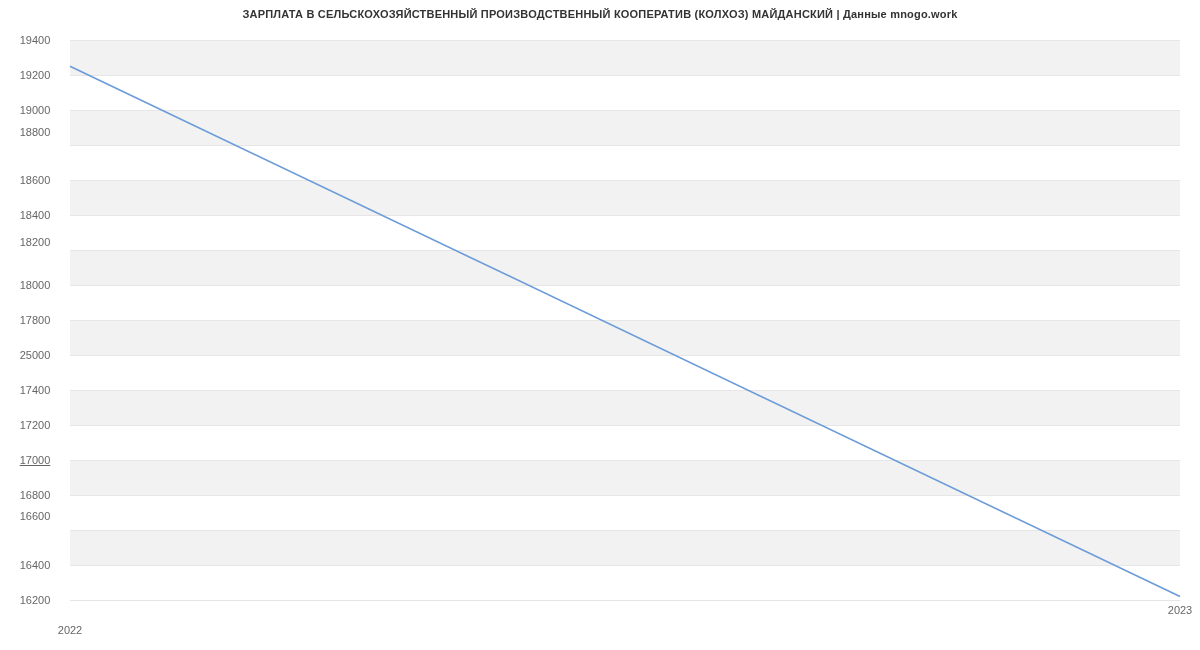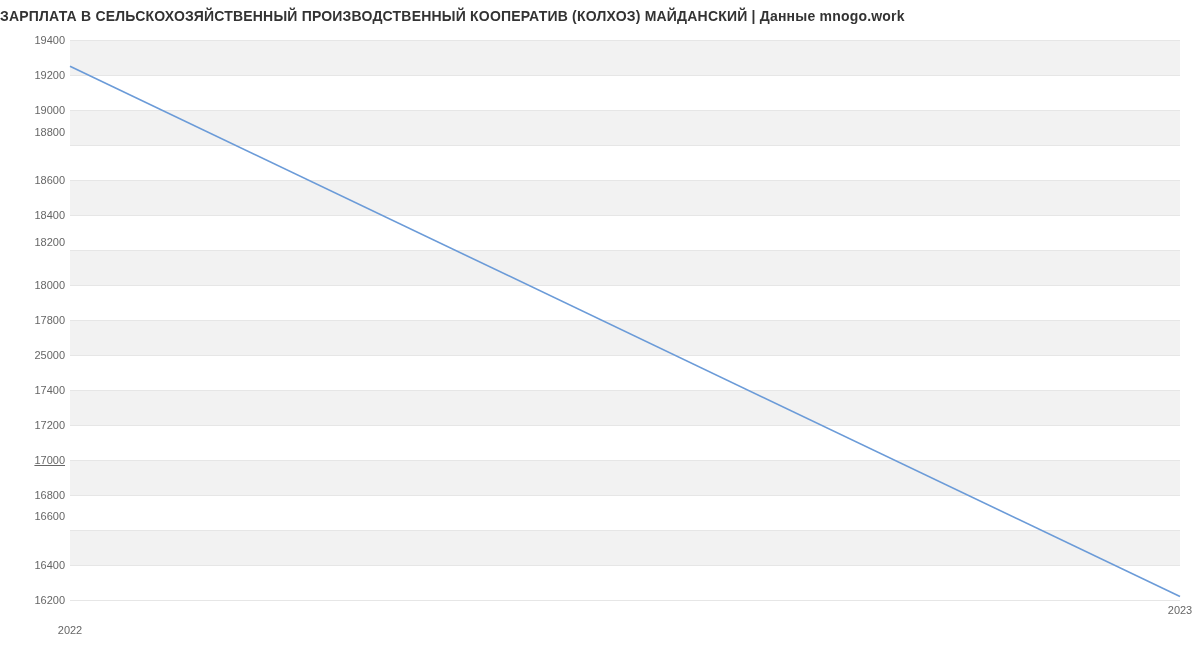--- a/index.html
+++ b/index.html
@@ -15,21 +15,22 @@
   .chart-wrap {
     position: relative;
     width: 1200px;
     height: 650px;
   }
   .chart-title {
     position: absolute;
     top: 8px;
     left: 0;
     width: 1200px;
-    font-size: 14px;
+    text-align: center;
+    font-size: 11px;
     font-weight: 600;
     color: #333;
     letter-spacing: 0.2px;
   }
   .plot-area {
     position: absolute;
     left: 70px;
     top: 40px;
     width: 1110px;
     height: 560px;
@@ -45,21 +46,21 @@
     position: absolute;
     left: 0;
     width: 100%;
     height: 1px;
     background: #e6e6e6;
   }
   .y-tick-label {
     position: absolute;
     right: 1135px; 
     width: 60px;
-    text-align: right;
+    text-align: center;
     font-size: 11px;
     color: #666;
     transform: translateY(-50%);
   }
   .x-tick-label {
     position: absolute;
     top: 604px;
     font-size: 11px;
     color: #666;
     transform: translateX(-50%);

